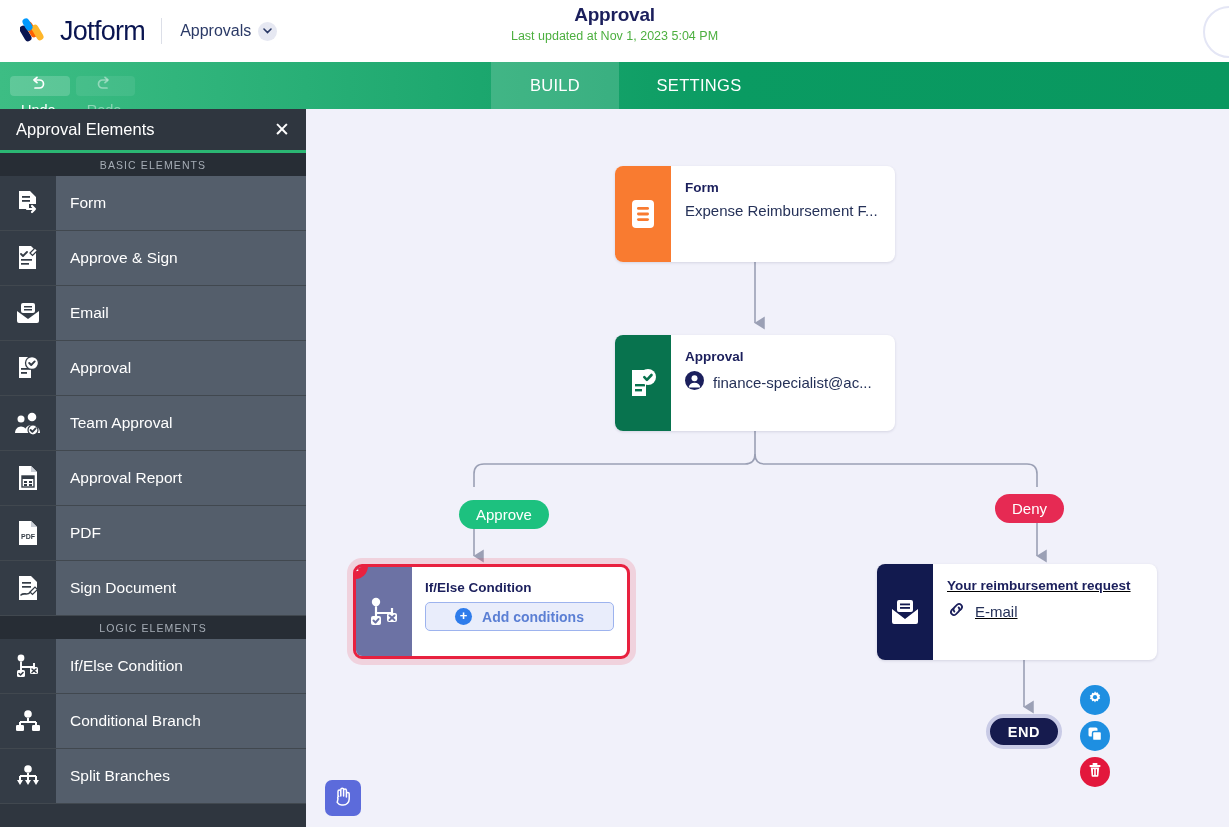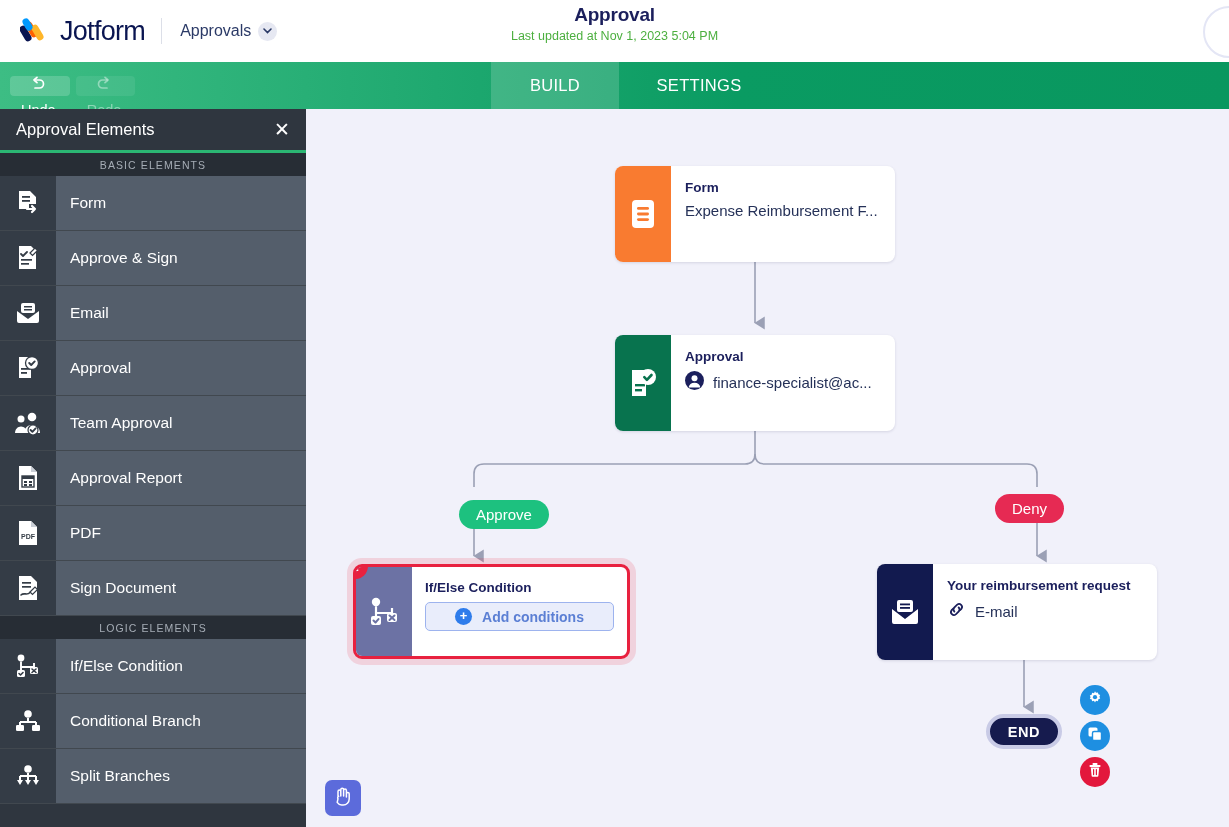--- a/index.html
+++ b/index.html
@@ -109,21 +109,21 @@
   .node-ico { width: 56px; display: flex; align-items: center; justify-content: center; flex-shrink: 0; }
   .node-body { flex: 1; padding: 14px 16px 0 14px; }
   .node-t { font-size: 13.5px; font-weight: bold; color: #1b1f5c; }
   .node-s { font-size: 15px; color: #253158; margin-top: 7px; display: flex; align-items: center; gap: 9px; }
 
   #node-form { left: 309px; top: 57px; width: 280px; height: 96px; }
   #node-approval { left: 309px; top: 226px; width: 280px; height: 96px; }
   #node-ifelse { left: 47px; top: 455px; width: 277px; height: 95px;
     border: 3px solid #e8213f; border-radius: 9px;
     box-shadow: 0 0 0 6px rgba(232,33,63,0.15); }
-  #node-email { left: 571px; top: 455px; width: 280px; height: 96px; }
+  #node-email { left: 571px; top: 455px; width: 280px; height: 96px; text-decoration: underline; }
 
   .badge-count {
     position: absolute; left: -14px; top: -14px; width: 26px; height: 26px;
     border-radius: 50%; background: #e8213f; color: #fff;
     font-size: 13.5px; font-weight: bold;
     display: flex; align-items: center; justify-content: center; z-index: 5;
   }
   .add-cond {
     display: flex; align-items: center; justify-content: center; gap: 10px;
     height: 29px; margin-top: 7px; border-radius: 5px;

